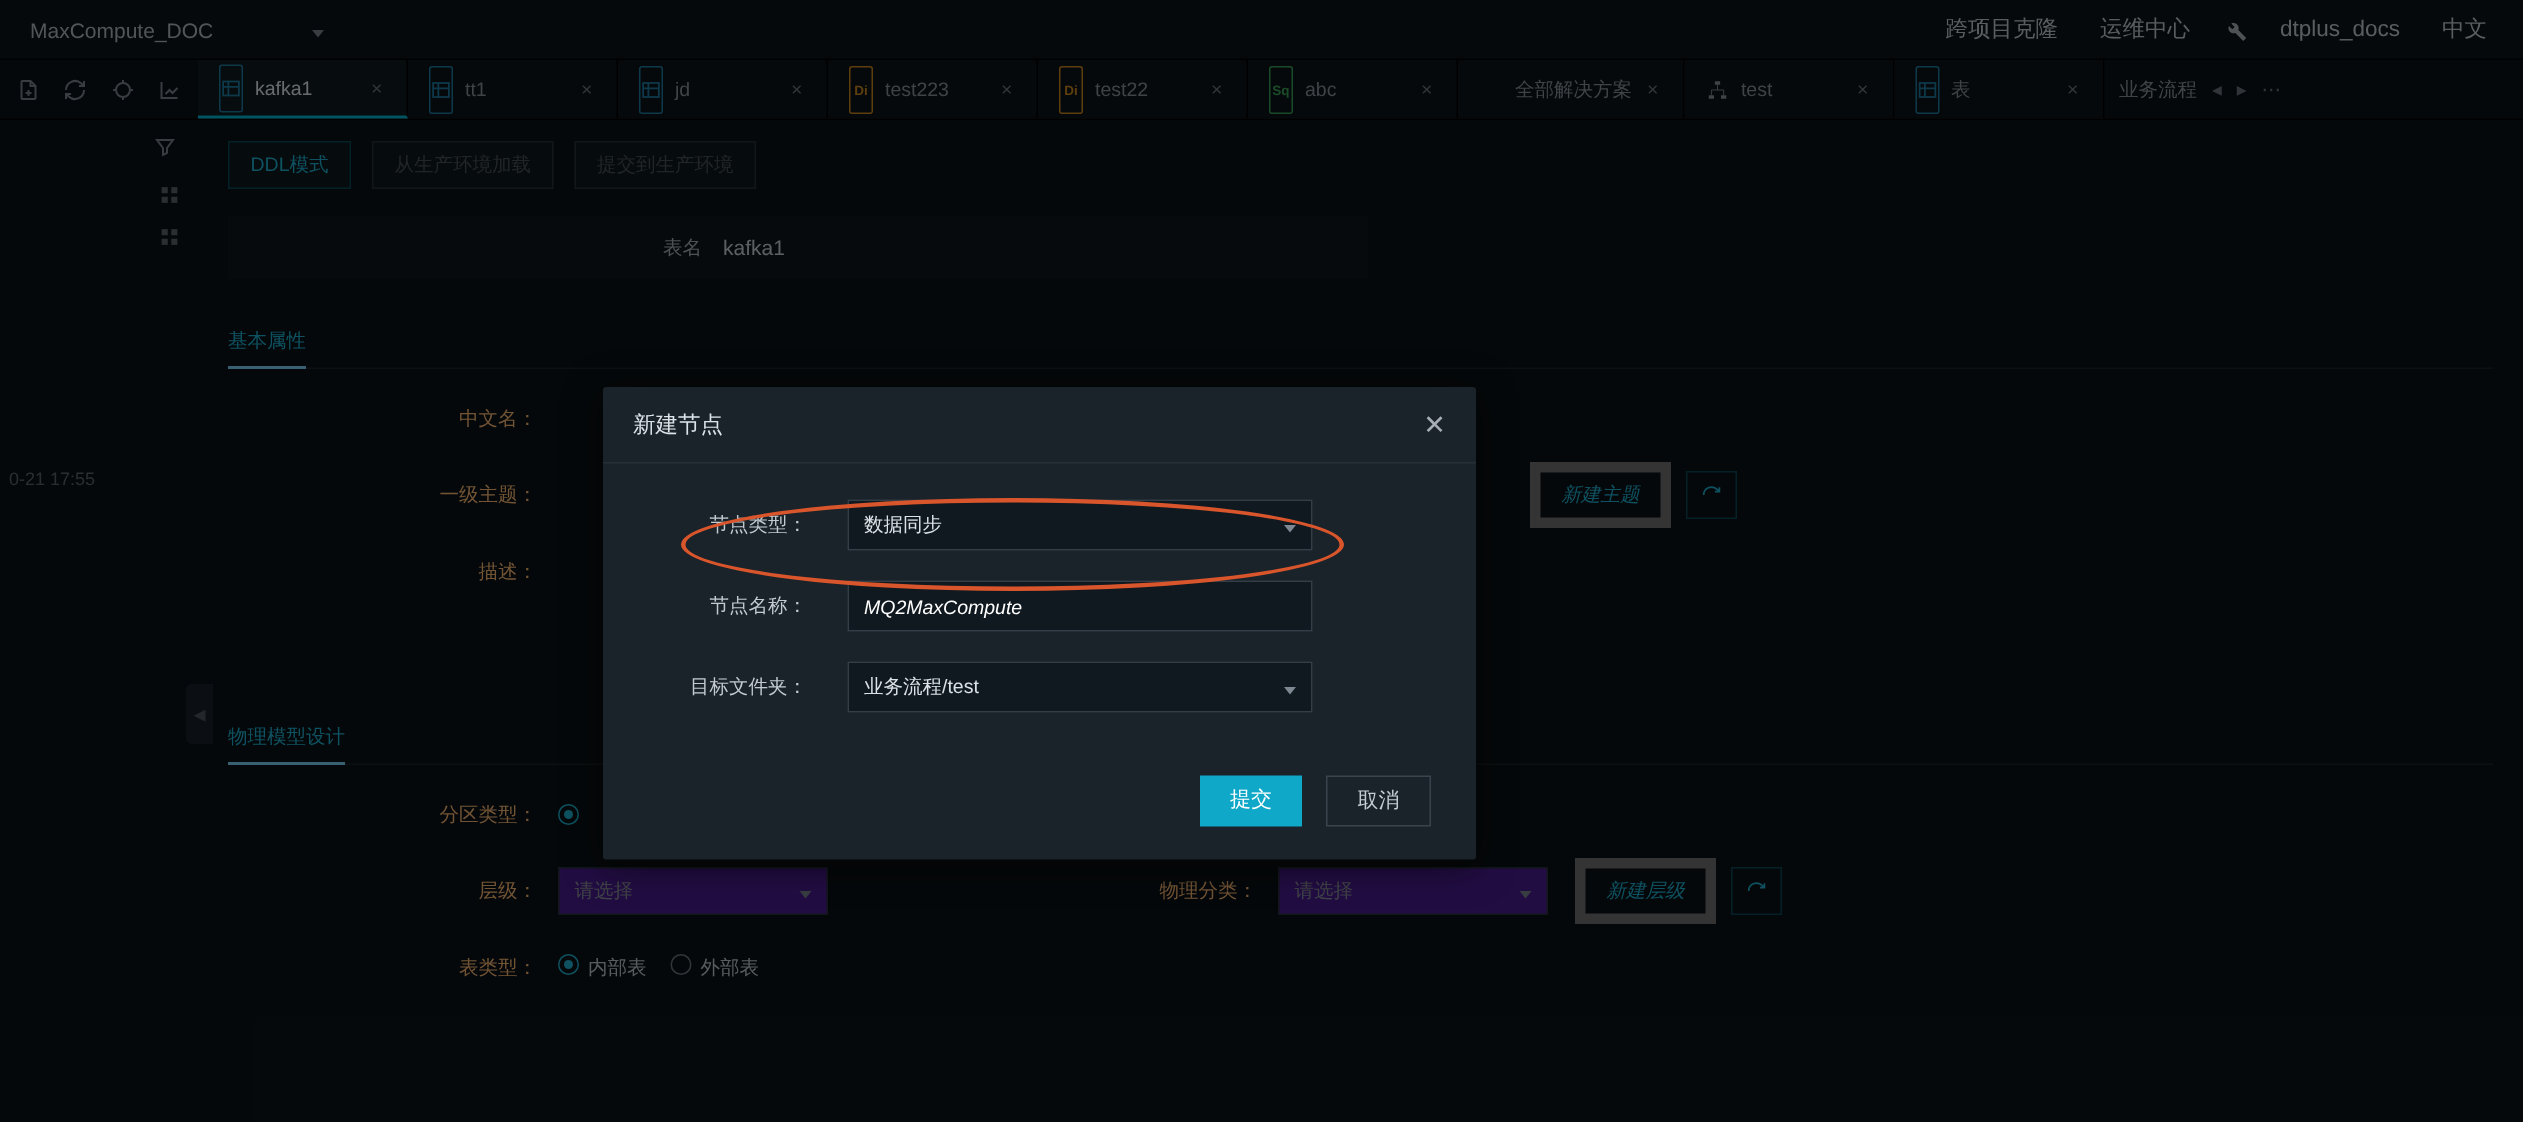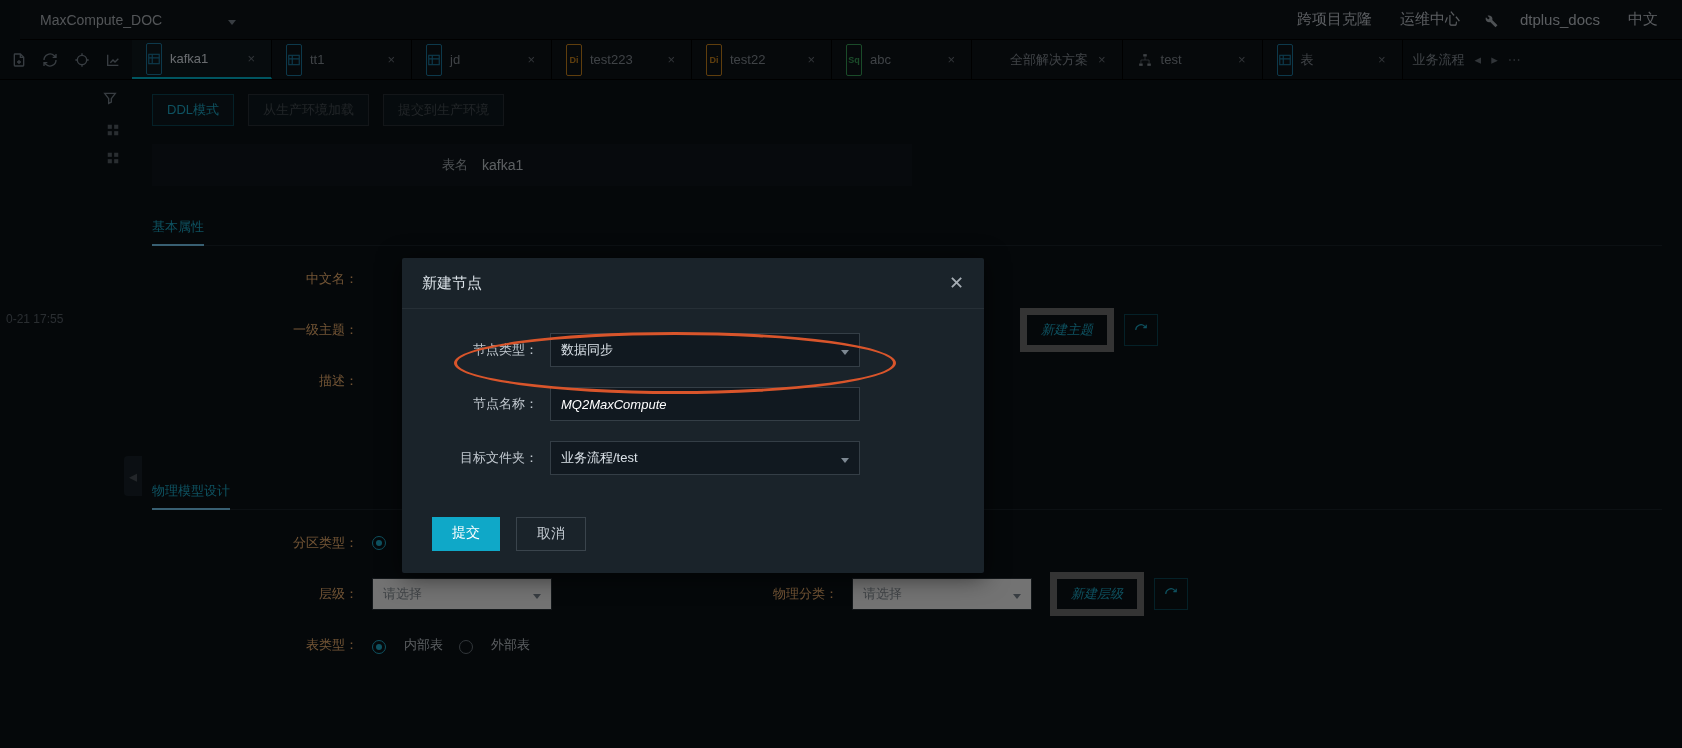--- a/index.html
+++ b/index.html
@@ -1,19 +1,19 @@
 <!DOCTYPE html>
 <html><head>
 <meta charset="utf-8">
 <style>
 * { margin:0; padding:0; box-sizing:border-box; font-family:"Microsoft YaHei",Arial,sans-serif; }
 body { width:1682px; height:748px; background:#0c1318; color:#c0c6cc; overflow:hidden; position:relative; }
 
 
-.header { height:40px; display:flex; align-items:center; padding:0 10px; background:#0e1419; border-bottom:1px solid #000;margin-left:20px; }
+.header { height:40px; display:flex; align-items:center; padding:0 10px; background:#0e1419; border-bottom:1px solid #000; }
 .project-select { display:flex; align-items:center; gap:60px; padding:6px 10px; font-size:14px; color:#b6bcc2; cursor:pointer; }
 .project-select .chev { margin-left:6px; }
 .header-spacer { flex:1; }
 .header-link { padding:0 14px; font-size:15px; color:#c8cfd6; cursor:pointer; }
 .header-icon { width:32px; display:flex; align-items:center; justify-content:center; cursor:pointer; }
 
 
 .row2 { height:40px; display:flex; align-items:stretch; background:#0c1318; border-bottom:1px solid #000; }
 .side-toolbar { width:132px; display:flex; align-items:center; gap:14px; padding:0 10px; }
 .side-toolbar .tbtn { width:18px; height:18px; display:flex; align-items:center; justify-content:center; cursor:pointer; color:#7d8892; }
@@ -43,42 +43,42 @@
 .btn.muted { border-color:#2a3238; color:#4a5258; }
 .namebar { display:flex; align-items:center; background:#10181d; height:42px; width:760px; }
 .namebar .lbl { width:330px; text-align:right; padding-right:14px; font-size:13px; color:#aeb5bc; }
 .namebar .val { font-size:14px; color:#cdd4da; }
 
 .section-title { margin-top:32px; font-size:13px; color:#1fb4d4; padding-bottom:8px; display:inline-block; border-bottom:2px solid #7dd3fc; }
 .section-divider { border-bottom:1px solid #1c252b; margin-top:-1px; margin-bottom:24px; }
 
 .form-row { display:flex; align-items:center; margin-bottom:20px; font-size:13px; }
 .form-row .flabel { width:220px; text-align:right; padding-right:14px; color:#fdba74; }
-.select { width:180px; height:32px; border:1px solid #2a333a; background:#ffffff; color:#8c949c; display:flex; align-items:center; justify-content:space-between; padding:0 10px; cursor:pointer; font-size:13px; }
+.select { width:180px; height:32px; border:1px solid #2a333a; background:#4c1d95; color:#8c949c; display:flex; align-items:center; justify-content:space-between; padding:0 10px; cursor:pointer; font-size:13px; }
 .primary-link { color:#1fb4d4; border:7px solid #737373; padding:6px 14px; margin-left:18px; cursor:pointer; font-size:13px;font-style:italic; }
 .icon-btn { width:34px; height:32px; border:1px solid #0d4a5a; color:#1fb4d4; display:flex; align-items:center; justify-content:center; margin-left:10px; cursor:pointer; }
 
-.radio { display:inline-flex; align-items:flex-end; gap:18px; margin-right:16px; cursor:pointer; color:#c6cdd3; }
+.radio { display:inline-flex; align-items:flex-start; gap:6px; margin-right:16px; cursor:pointer; color:#c6cdd3; }
 .radio .dot { width:14px; height:14px; border-radius:50%; border:1px solid #6e7880; display:inline-flex; align-items:center; justify-content:center; }
 .radio.checked .dot { border-color:#1fb4d4; }
 .radio.checked .dot::after { content:""; width:6px; height:6px; border-radius:50%; background:#1fb4d4; }
 
 
 .overlay { position:absolute; inset:0; background:rgba(0,0,0,0.55); }
 .modal { position:absolute; left:402px; top:258px; width:582px; background:#1a232a; border-radius:2px; box-shadow:0 4px 24px rgba(0,0,0,.6); }
 .modal-head { display:flex; align-items:center; justify-content:space-between; padding:14px 20px; border-bottom:1px solid #262f36; }
 .modal-head .title { font-size:15px; color:#dbe2e8; }
 .modal-head .x { cursor:pointer; color:#a6adb4; font-size:18px; }
 .modal-body { padding:24px 30px 10px; }
-.mf-row { display:flex; align-items:center; margin-bottom:20px; }
+.mf-row { display:flex; align-items:center; margin-bottom:20px;gap:15px; }
 .mf-row .ml { width:118px; text-align:right; padding-right:12px; font-size:13px; color:#c2c9d0; }
 .mf-row .ctrl { flex:1; }
 .msel,.minput { width:310px; height:34px; border:1px solid #343e46; background:#111920; color:#dbe2e8; padding:0 10px; font-size:13px; display:flex; align-items:center; justify-content:space-between; }
 .minput { color:#fff;font-style:italic; }
-.modal-foot { display:flex; justify-content:flex-start; gap:16px; padding:12px 30px 22px; }
+.modal-foot { display:flex; justify-content:flex-end; gap:16px; padding:12px 30px 22px; }
 .mbtn { padding:7px 20px; font-size:14px; cursor:pointer; }
 .mbtn.primary { background:#0fa8c8; color:#fff; border:none; }
 .mbtn.secondary { background:transparent; color:#c5ccd3; border:1px solid #3a444c; }
 
 
 .ellipse { position:absolute; border:3px solid #d9552b; border-radius:50%; pointer-events:none; }
 
 .chev-down::after { content:""; display:inline-block; width:0; height:0; border-left:4px solid transparent; border-right:4px solid transparent; border-top:5px solid #7d8892; }
 svg { display:block; }
 </style>

